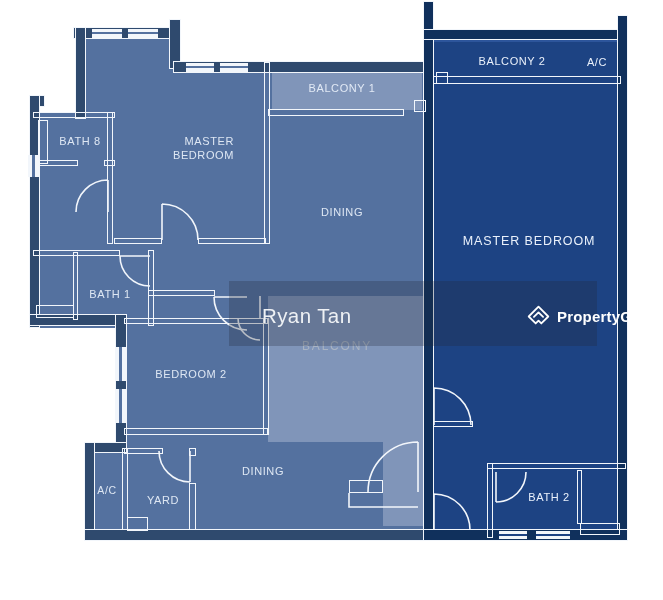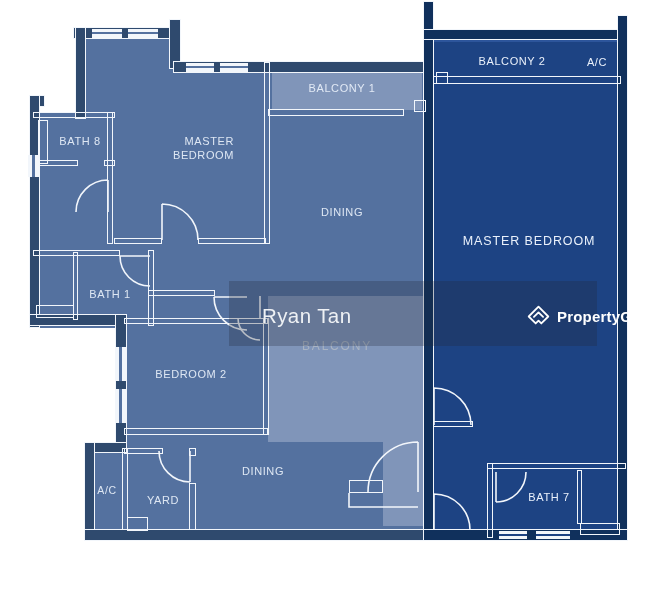--- a/index.html
+++ b/index.html
@@ -149,21 +149,21 @@
   <div class="lb" style="left:110px;top:294px">BATH 1</div>
   <div class="lb" style="left:191px;top:374px">BEDROOM 2</div>
   <div class="lb dim" style="left:337px;top:347px">BALCONY</div>
   <div class="lb" style="left:263px;top:471px">DINING</div>
   <div class="lb" style="left:163px;top:500px">YARD</div>
   <div class="lb small" style="left:107px;top:491px">A/C</div>
 
   <div class="lb lbd" style="left:512px;top:61px">BALCONY 2</div>
   <div class="lb lbd" style="left:597px;top:62px">A/C</div>
   <div class="lb lbd big" style="left:529px;top:241px">MASTER BEDROOM</div>
-  <div class="lb lbd" style="left:549px;top:497px">BATH 7</div>
+  <div class="lb lbd" style="left:549px;top:497px">BATH 2</div>
 
   <div id="band">
     <div id="agent">Ryan Tan</div>
     <div id="brand">
       <svg width="25" height="25" viewBox="0 0 24 24">
         <g fill="none" stroke="#ffffff" stroke-width="1.7" stroke-linejoin="round" stroke-linecap="round">
           <path d="M2.6 12 L12 2.6 L21.4 12 L14.7 18.7 L12 16 L9.3 18.7 Z"></path>
           <path d="M7.6 12.4 L12 8 L16.4 12.4"></path>
         </g>
       </svg>

